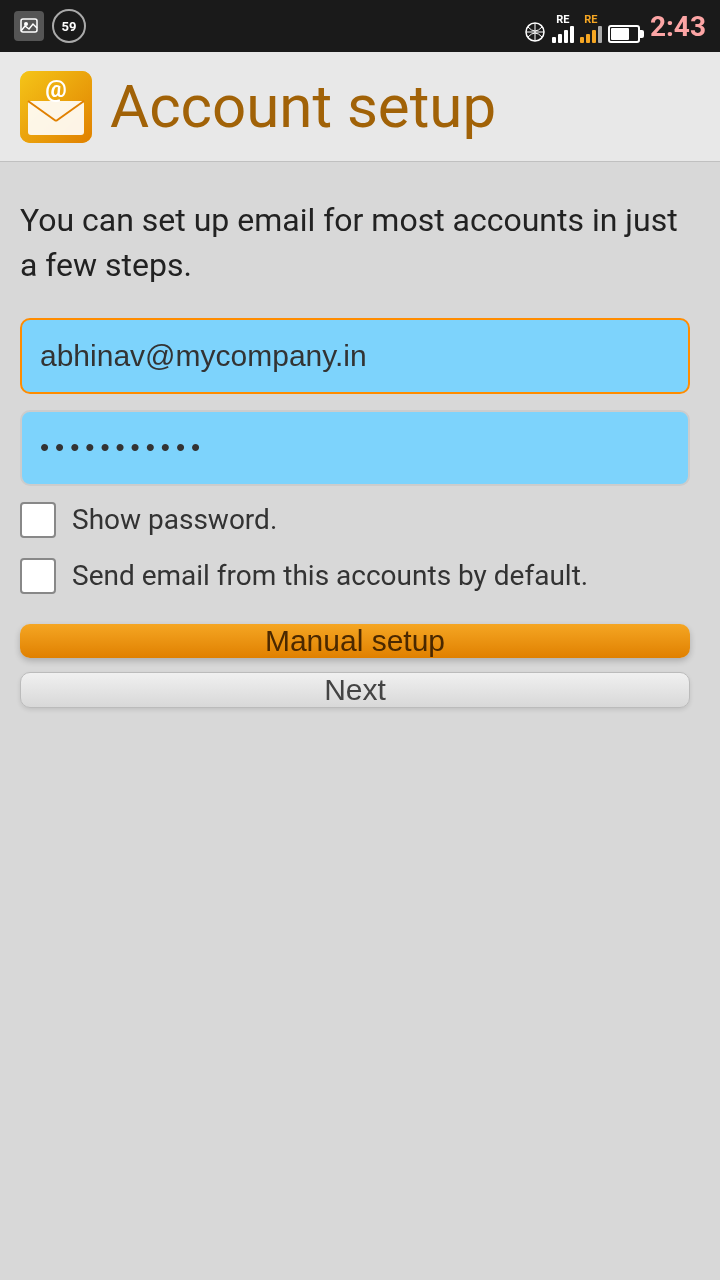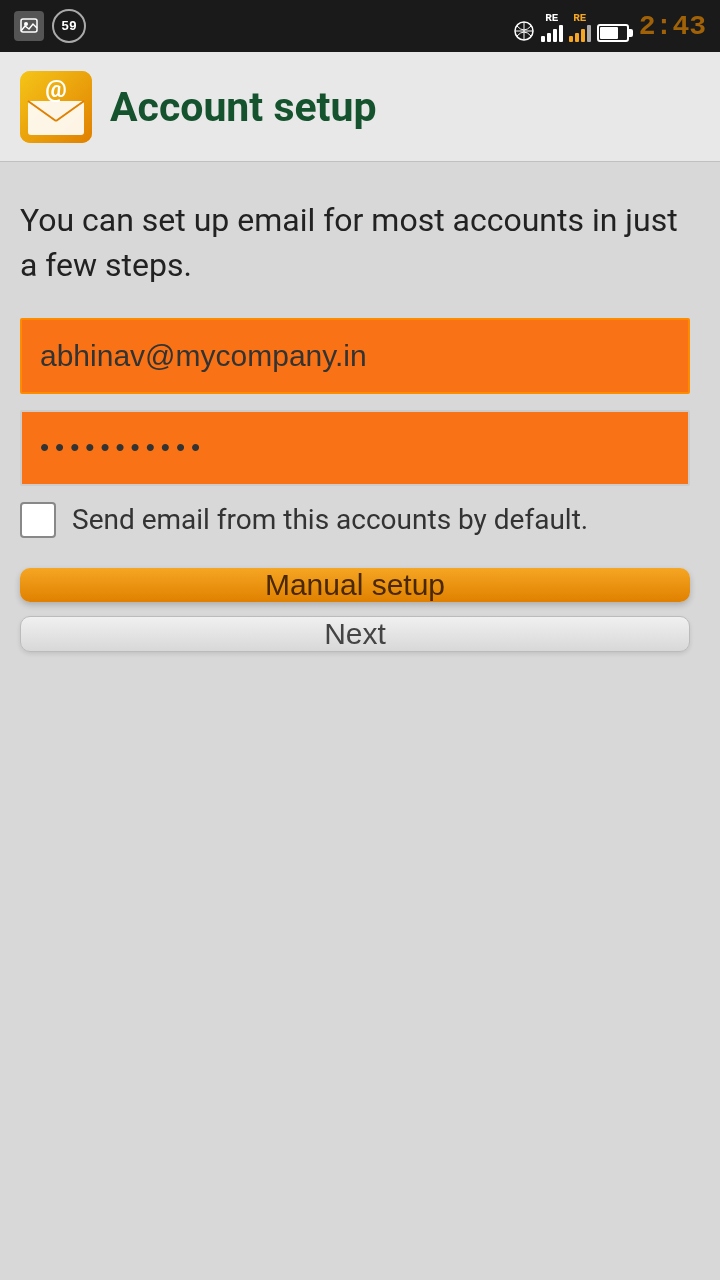--- a/index.html
+++ b/index.html
@@ -15,21 +15,20 @@
 
     
     .status-bar {
       width: 720px;
       height: 52px;
       background: #1a1a1a;
       display: flex;
       align-items: center;
       justify-content: space-between;
       padding: 0 14px;
-      font-family: Liberation Mono, monospace;
     }
     .status-left {
       display: flex;
       align-items: center;
       gap: 8px;
     }
     .status-right {
       display: flex;
       align-items: flex-end;
       gap: 6px;
@@ -81,21 +80,21 @@
       background: white;
       border-radius: 0 2px 2px 0;
     }
     .battery-fill {
       height: 100%;
       background: white;
       border-radius: 1px;
       width: 70%;
     }
     .time-text {
-      color: #a16207;
+      color: #fca5a5;
       font-size: 28px;
       font-weight: bold;
       margin-left: 4px;
     }
 
     
     .app-header {
       width: 720px;
       height: 110px;
       background: #e8e8e8;
@@ -124,43 +123,43 @@
       content: '@';
       color: white;
       font-size: 28px;
       font-weight: bold;
       position: absolute;
       top: 50%;
       left: 50%;
       transform: translate(-50%, -50%);
     }
     .app-title {
-      font-size: 41px;
-      color: #14532d;
-      font-weight: bold;
+      font-size: 60px;
+      color: #a16207;
+      font-weight: normal;
     }
 
     
     .main-content {
       padding: 36px 30px 30px 20px;
     }
     .description-text {
       font-size: 32px;
       color: #222;
       line-height: 1.4;
       margin-bottom: 30px;
     }
 
     
     .input-field {
       width: 100%;
       height: 76px;
       border: 2px solid #ff8c00;
-      border-radius: 2px;
-      background: #f97316;
+      border-radius: 10px;
+      background: #7dd3fc;
       padding: 0 18px;
       font-size: 30px;
       color: #333;
       outline: none;
       margin-bottom: 16px;
     }
     .input-field.password {
       border: 2px solid #ccc;
       letter-spacing: 6px;
       font-size: 26px;
@@ -302,20 +301,24 @@
   <span class="app-title">Account setup</span>
 </div>
 
 <div class="main-content">
   <p class="description-text">You can set up email for most accounts in just a few steps.</p>
 
   <input type="email" class="input-field" value="abhinav@mycompany.in" style="">
 
   <input type="password" class="input-field password" value="password123" style="">
 
+  <div class="checkbox-row">
+    <div class="checkbox-box"></div>
+    <span class="checkbox-label">Show password.</span>
+  </div>
 
   <div class="checkbox-row">
     <div class="checkbox-box"></div>
     <span class="checkbox-label">Send email from this accounts by default.</span>
   </div>
 
   <div class="button-row">
     <button class="btn-manual">Manual setup</button>
     <button class="btn-next">Next</button>
   </div>

